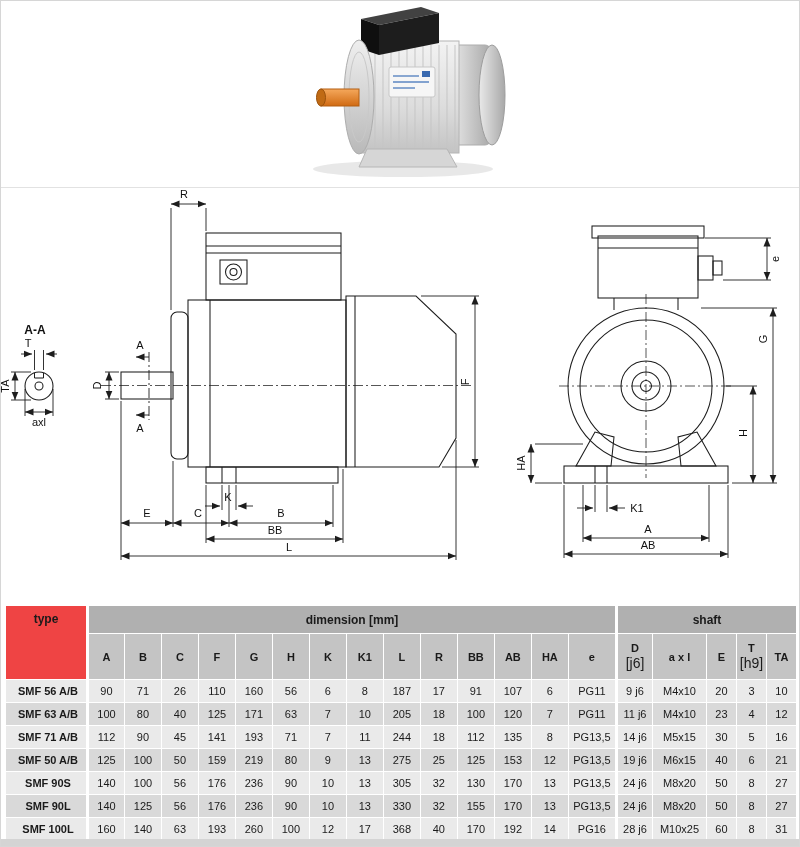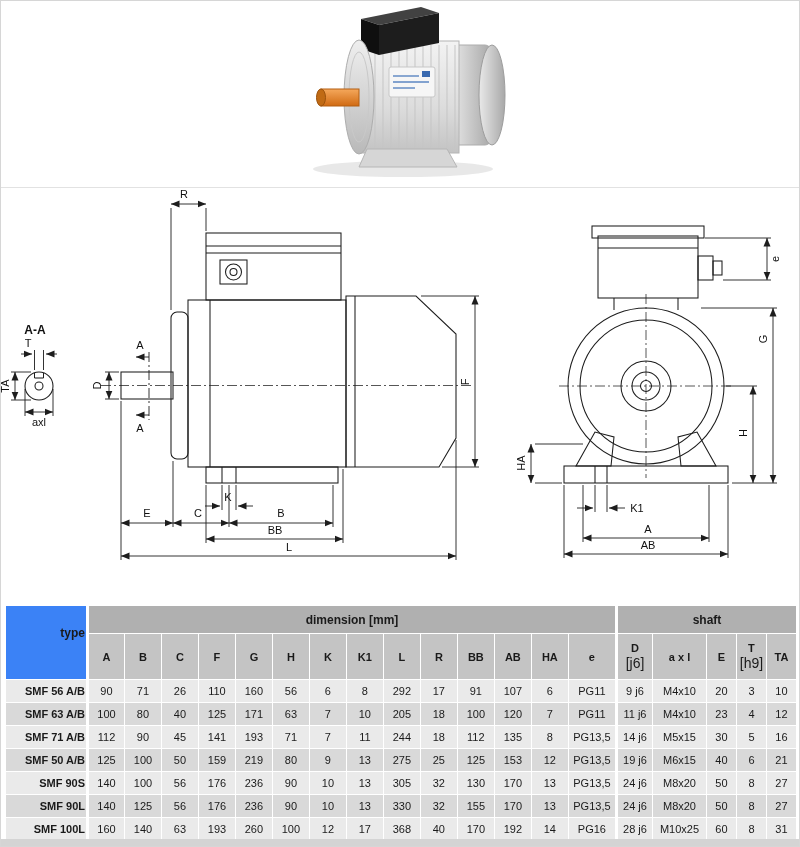--- a/index.html
+++ b/index.html
@@ -37,28 +37,28 @@
   table.spec {
     border-collapse:collapse; table-layout:fixed; width:792px;
     font-size:11px; color:#1a1a1a;
   }
   .spec th, .spec td {
     border:1px solid #ffffff; text-align:center; vertical-align:middle;
     padding:0 1px; overflow:hidden; white-space:nowrap;
   }
   .spec .gap { border-left:3px solid #ffffff;margin-top:32px; }
   .spec .group-row th { background:#b0b0b0; font-weight:bold; font-size:12px; height:28px; }
-  .spec th.type-h { background:#3b82f6; vertical-align:top; padding-top:20px;text-align:right; }
+  .spec th.type-h { background:#ef4444; vertical-align:top; padding-top:6px; }
   .spec .col-row th { background:#c4c4c4; font-weight:bold; height:46px; font-size:11px; }
   .spec .col-row th .sub { font-weight:normal; font-size:14px; margin-top:1px; }
   .spec tbody tr { height:23px; }
   .spec tbody tr:nth-child(odd)  { background:#eaeaea; }
   .spec tbody tr:nth-child(even) { background:#d9d9d9; }
   .spec tbody th.type-cell {
-    text-align:right; padding-left:5px; font-weight:bold; background:transparent;margin-top:34px;
+    text-align:center; padding-left:5px; font-weight:bold; background:transparent;margin-top:34px;
   }
 </style>
 </head>
 <body>
 
 <div class="page">
 
   <div class="photo-wrap">
     <svg width="260" height="182" viewBox="0 0 260 182">
       <defs>
@@ -380,21 +380,21 @@
           <tr>
             <th class="type-cell">SMF 56 A/B</th>
             <td class="gap">90</td>
             <td>71</td>
             <td>26</td>
             <td>110</td>
             <td>160</td>
             <td>56</td>
             <td>6</td>
             <td>8</td>
-            <td>292</td>
+            <td>187</td>
             <td>17</td>
             <td>91</td>
             <td>107</td>
             <td>6</td>
             <td>PG11</td>
             <td class="gap">9 j6</td>
             <td>M4x10</td>
             <td>20</td>
             <td>3</td>
             <td>10</td>

